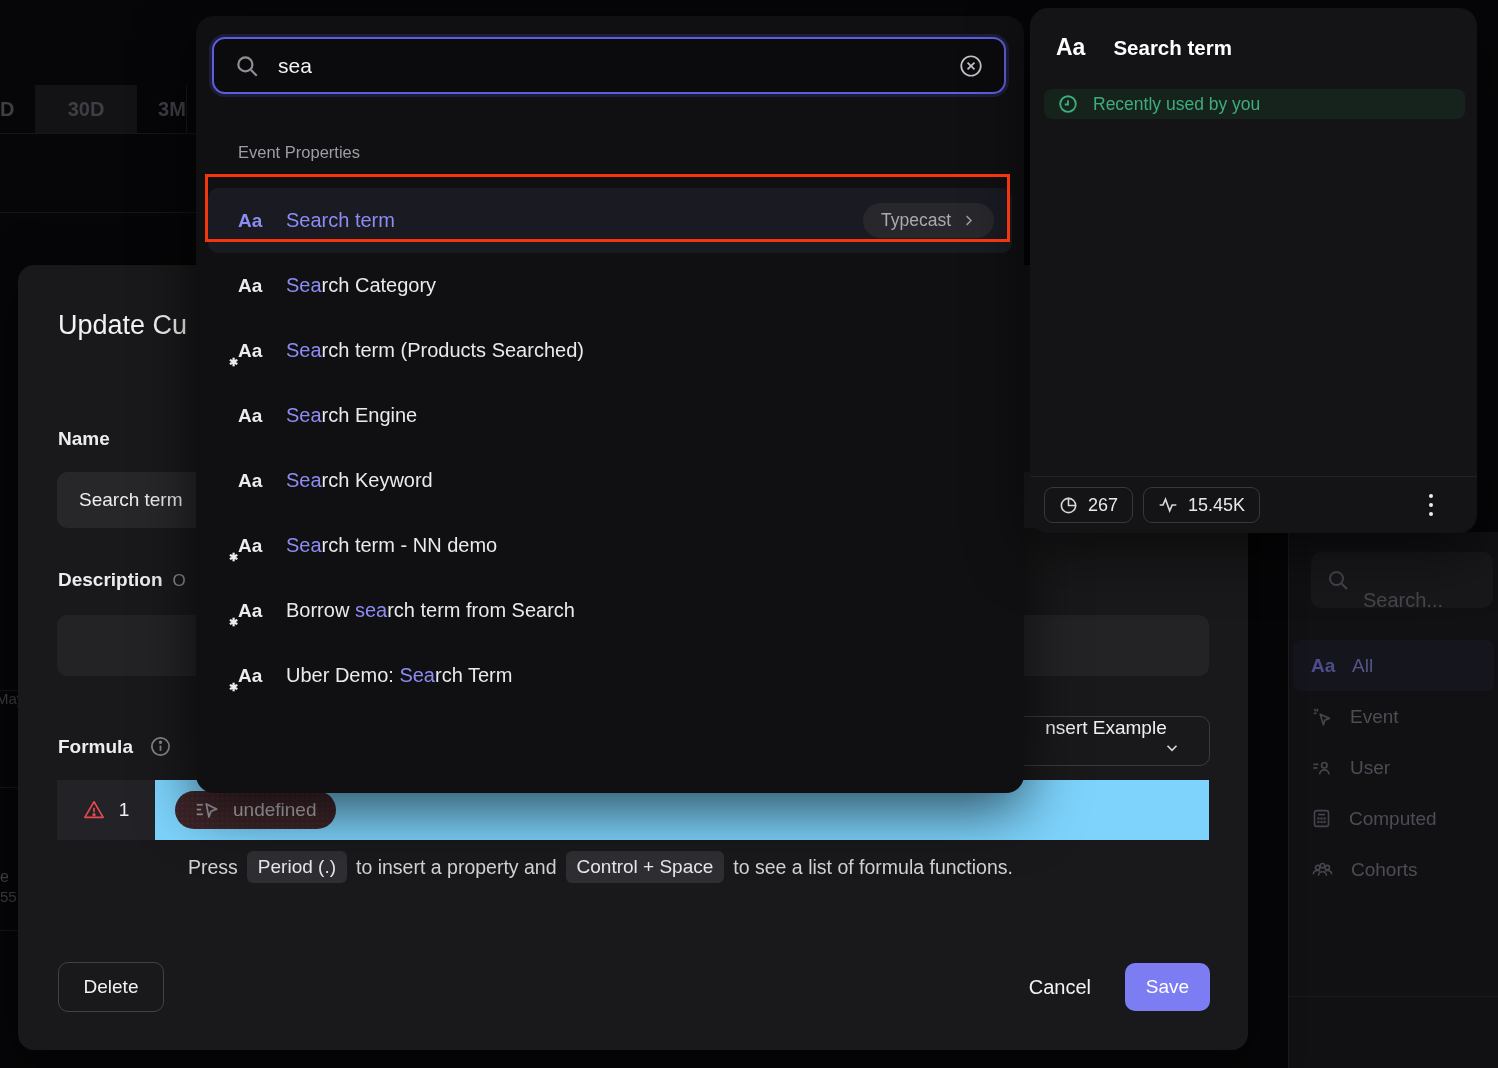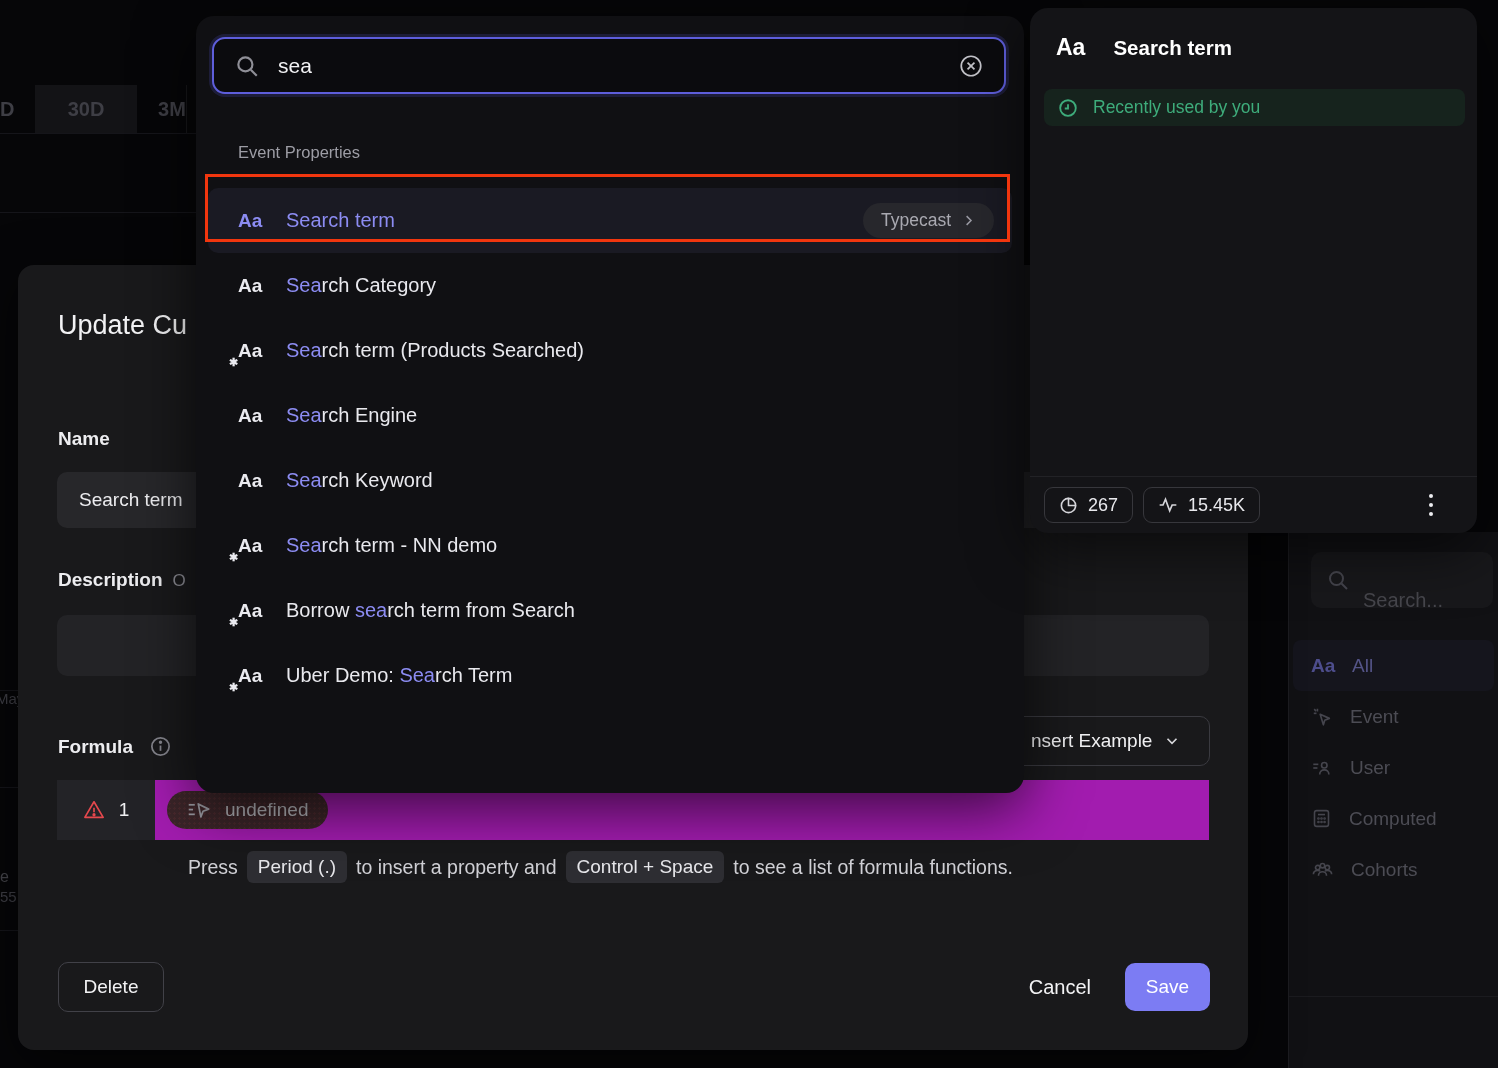--- a/index.html
+++ b/index.html
@@ -44,30 +44,30 @@
   .name-input { position:absolute; left:39px; top:207px; width:1152px; height:56px; background:#27272a;
     border:none; outline:none; border-radius:10px; padding:0 22px; font-size:19px; color:#ededf0;
     font-family:inherit; }
   .desc-label-row { position:absolute; left:40px; top:304px; display:flex; gap:10px; align-items:baseline; }
   .optional { color:#8a8a92; font-size:17px; }
   .desc-input { position:absolute; left:39px; top:350px; width:1152px; height:61px; background:#232326; border-radius:10px; }
   .formula-label-row { position:absolute; left:40px; top:470px; display:flex; align-items:center; gap:16px; }
   .formula-row { position:absolute; left:39px; top:515px; width:1152px; height:60px; display:flex; }
   .warn-box { width:98px; background:#232327; display:flex; align-items:center; justify-content:center;
     gap:14px; color:#f0f0f2; font-size:19px; }
-  .formula-field { flex:1; background:#a21caf; display:flex; align-items:center; padding-left:12px; }
+  .formula-field { flex:1; background:#7dd3fc; display:flex; align-items:center; padding-left:20px; }
   .undef-pill { height:38px; border-radius:19px; background:#3b2529; display:flex; align-items:center;
     gap:12px; padding:0 20px; color:#b6b6bc; font-size:19px;
     background-image:radial-gradient(rgba(255,90,90,0.07) 1px, transparent 1.2px); background-size:5px 5px; }
   .hint { position:absolute; left:160px; top:586px; display:flex; align-items:center; gap:9px;
     font-size:19.5px; color:#d2d2d7;margin-left:10px; }
   kbd { background:#2e2e33; border-radius:6px; padding:5px 11px; font-family:inherit; font-size:19px; color:#e8e8ec; }
   .insert-example { position:absolute; left:955px; top:451px; width:237px; height:50px;
     border:1px solid #3a3a40; border-radius:10px; background:transparent; display:flex; align-items:center;
-    padding:0 28px 0 57px; color:#f0f0f2; font-size:19px; cursor:pointer; }
+    padding:0 28px 0 57px; color:#f0f0f2; font-size:19px; cursor:pointer;flex-direction:column; }
   .insert-example .chev { margin-left:auto; display:flex; }
   .delete-btn { position:absolute; left:40px; top:697px; width:106px; height:50px; border:1px solid #414148;
     border-radius:10px; background:transparent; display:flex; align-items:center; justify-content:center;
     font-size:19px; color:#f2f2f4; cursor:pointer; }
   .footer-right { position:absolute; right:38px; top:698px; display:flex; align-items:center; gap:34px; }
   .cancel-btn { font-size:20px; color:#f2f2f4; background:transparent; border:none; cursor:pointer;
     font-family:inherit; }
   .save-btn { width:85px; height:48px; background:#7c7cf3; border:none; border-radius:10px; display:flex;
     align-items:center; justify-content:center; font-size:19px; color:#ffffff; cursor:pointer; font-family:inherit; }
 
@@ -95,21 +95,21 @@
     align-items:center; gap:10px; padding:0 18px; font-size:17.5px; color:#a9a9b1; }
   .red-rect { position:absolute; left:205px; top:174px; width:805px; height:68px;
     border:3px solid #f2360e; z-index:40; pointer-events:none; }
 
   
   .detail { position:absolute; left:1030px; top:8px; width:447px; height:525px; background:#141417;
     border-radius:18px; z-index:20; box-shadow:0 16px 60px rgba(0,0,0,0.6); }
   .detail-header { position:absolute; left:26px; top:26px; display:flex; align-items:center; gap:28px; }
   .detail-aa { font-size:23px; font-weight:700; color:#ffffff; }
   .detail-title { font-size:20.5px; font-weight:700; color:#ffffff; }
-  .recent-pill { position:absolute; left:14px; top:81px; width:421px; height:37px; background:#16231d;
+  .recent-pill { position:absolute; left:14px; top:81px; width:421px; height:30px; background:#16231d;
     border-radius:8px; display:flex; align-items:center; gap:14px; padding:0 13px; color:#3eac7b; font-size:17.5px; }
   .detail-footer { position:absolute; left:0; right:0; bottom:0; height:57px; border-top:1px solid #222226;
     display:flex; align-items:center; padding:0 14px; gap:10px; }
   .stat-pill { height:36px; border:1px solid #37373c; border-radius:9px; background:transparent;
     display:flex; align-items:center; gap:10px; padding:0 14px; color:#e9e9ed; font-size:18px;
     cursor:pointer; font-family:inherit; }
   .kebab { margin-left:auto; margin-right:26px; display:flex; flex-direction:column; gap:4.5px;
     background:none; border:none; cursor:pointer; padding:4px; }
   .kebab i { width:4.5px; height:4.5px; border-radius:50%; background:#ededf0; display:block; }
   svg { display:block; flex:none; }

